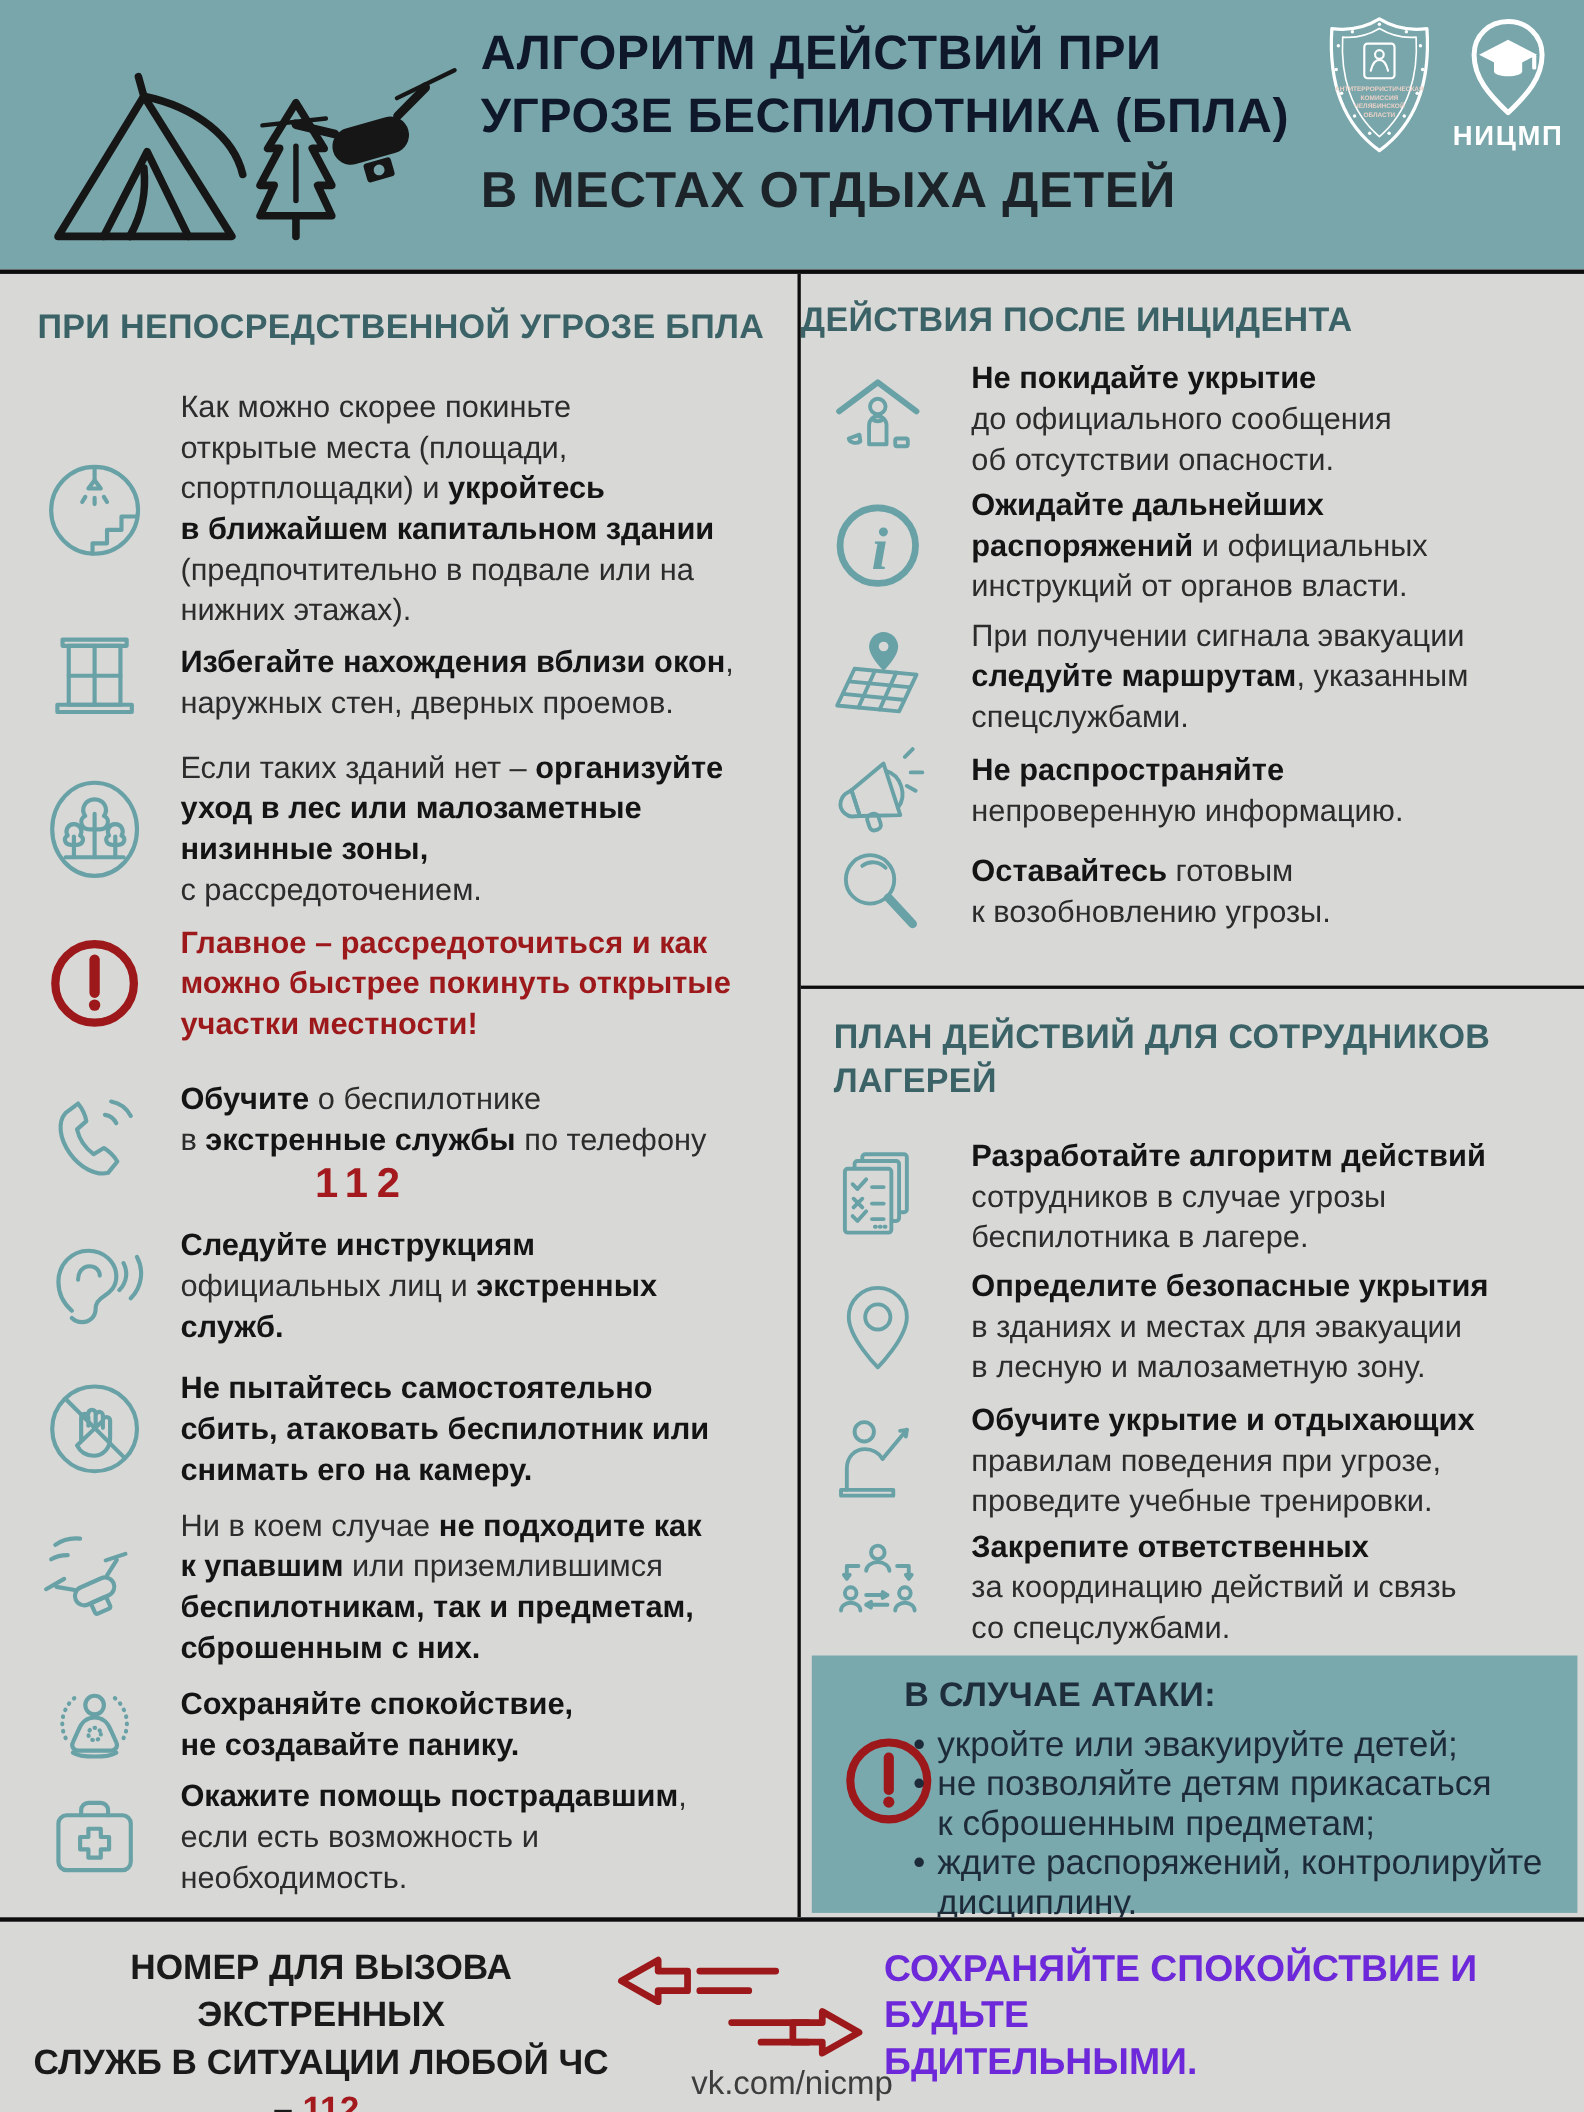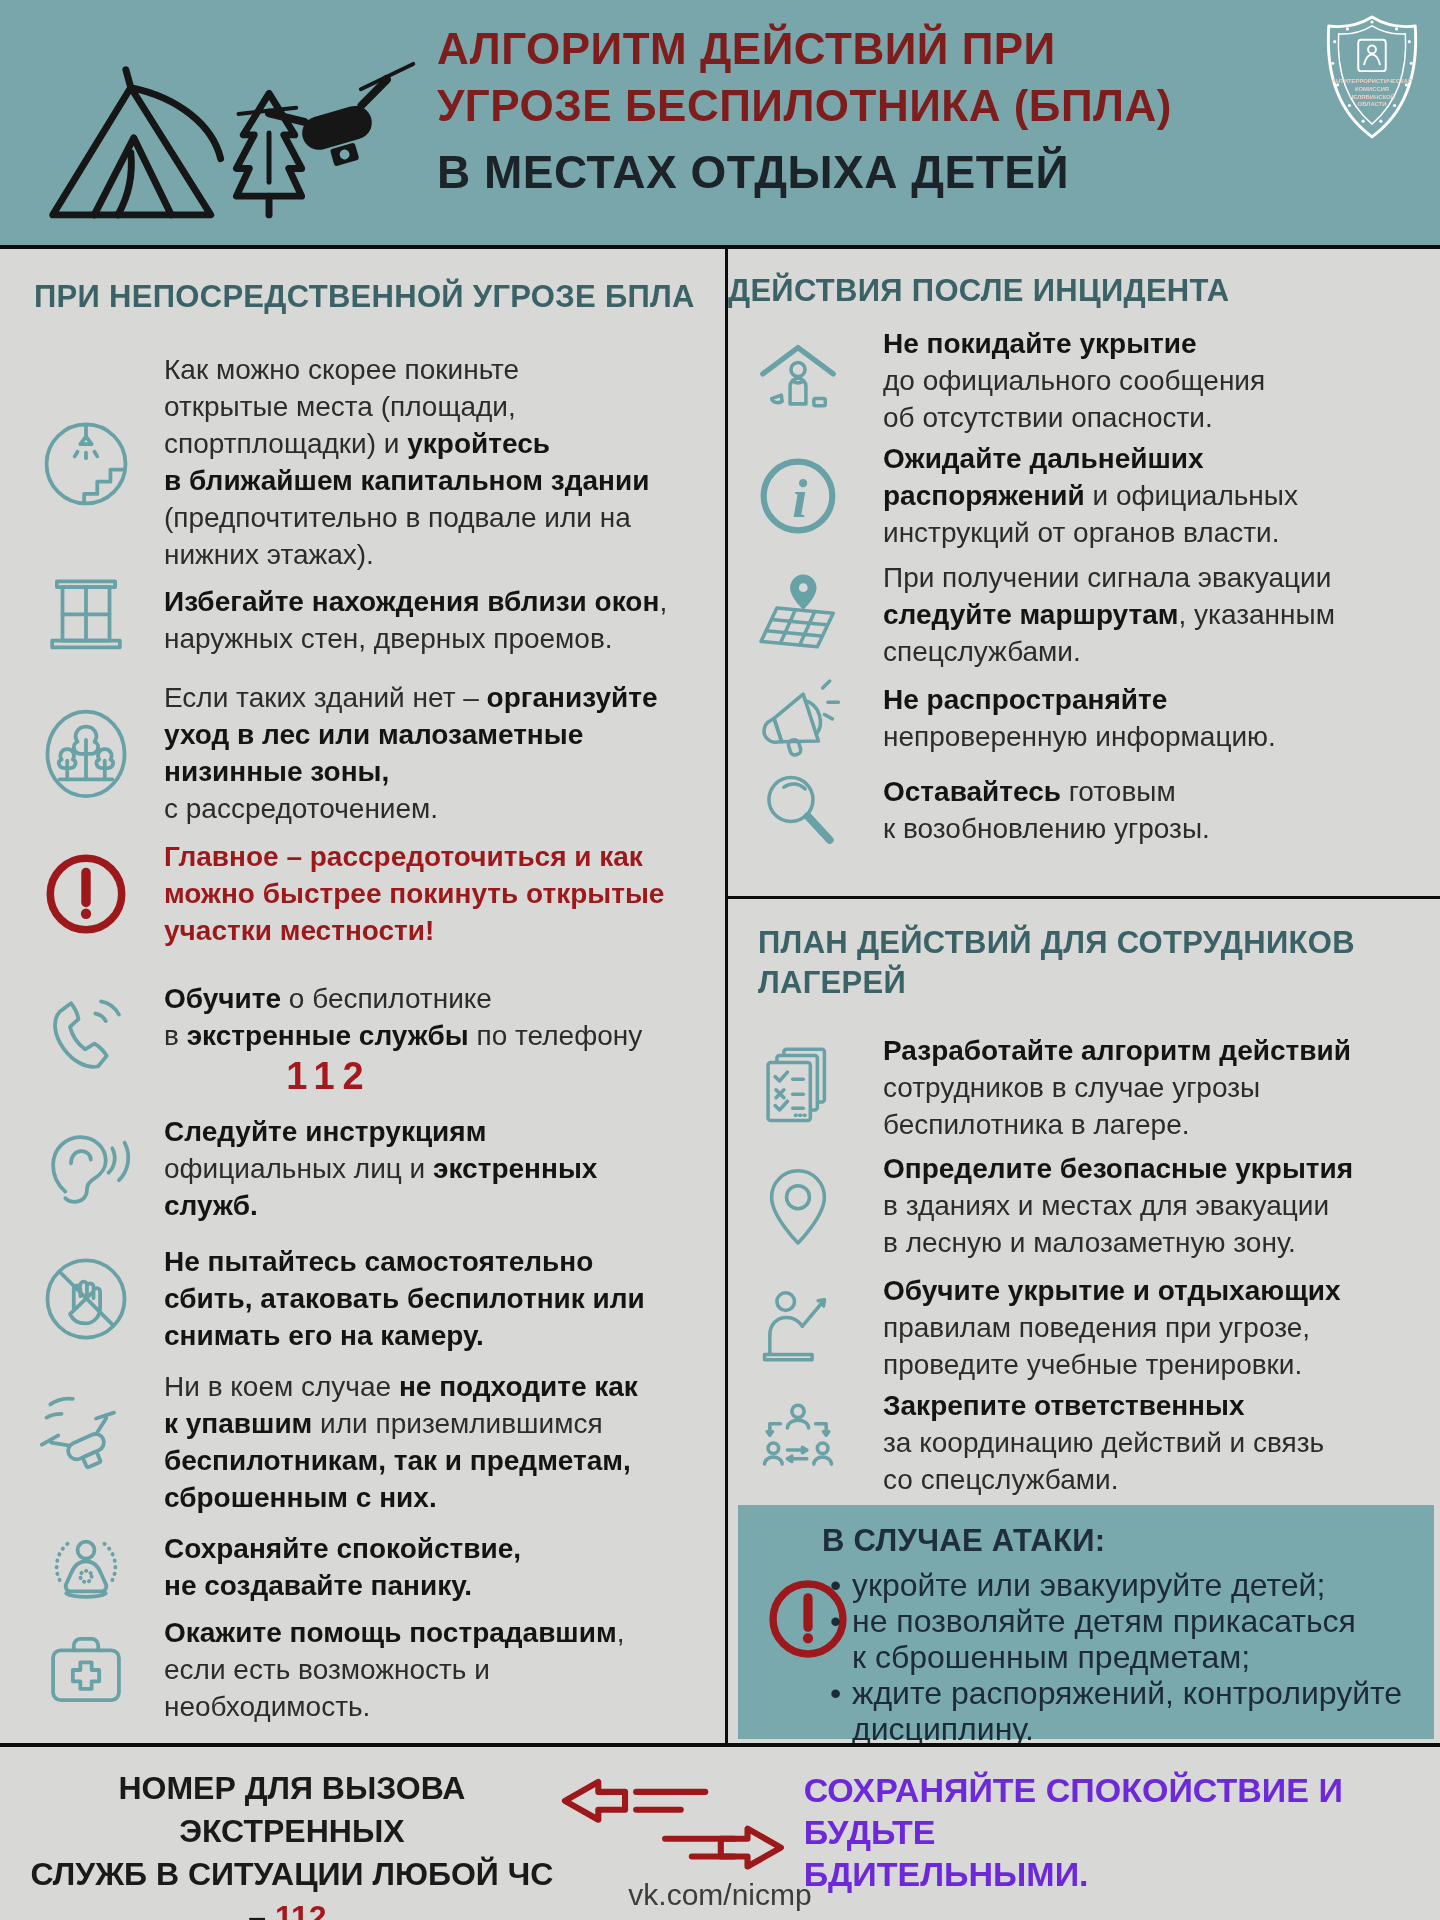--- a/index.html
+++ b/index.html
@@ -4,21 +4,21 @@
 <style>
   html,body{margin:0;padding:0;}
   body{width:1440px;height:1920px;background:#d8d8d6;font-family:"Liberation Sans", sans-serif;overflow:hidden;}
   .page{width:1440px;height:1920px;position:relative;}
 
   
   .header{height:245px;background:#78a6ab;position:relative;}
   .camp-art{position:absolute;left:35px;top:34px;width:395px;height:188px;color:#161616;}
   .camp-art svg{width:100%;height:100%;fill:none;stroke:currentColor;stroke-width:7;stroke-linecap:round;stroke-linejoin:round;}
   .titles{position:absolute;left:437px;top:20px;}
-  .t1{font-size:44px;line-height:57px;font-weight:800;color:#7f1d1d;letter-spacing:.5px;}
+  .t1{font-size:44px;line-height:57px;font-weight:800;color:#0f172a;letter-spacing:.5px;}
   .t2{font-size:46px;line-height:56px;font-weight:800;color:#1c2329;margin-top:10px;letter-spacing:.5px;}
   .logos{position:absolute;right:14px;top:12px;display:flex;gap:8px;align-items:flex-start;}
   .shield{width:108px;height:130px;color:#ffffff;}
   .shield svg{width:100%;height:100%;fill:none;stroke:currentColor;stroke-width:3;stroke-linecap:round;stroke-linejoin:round;}
   .nicmp{width:110px;display:flex;flex-direction:column;align-items:center;color:#ffffff;}
   .nicmp svg{width:94px;height:98px;fill:none;stroke:currentColor;stroke-width:6;stroke-linecap:round;stroke-linejoin:round;}
   .nicmp-label{font-size:25px;font-weight:800;letter-spacing:1.5px;margin-top:0px;}
 
   
   .content{position:relative;height:1502px;background:#d8d8d6;border-top:4px solid #0d0d0d;border-bottom:4px solid #0d0d0d;box-sizing:border-box;overflow:hidden;}
@@ -140,20 +140,31 @@
               <circle cx="78" cy="95" r="1.6"></circle>
               <circle cx="46" cy="111" r="1.6"></circle>
               <circle cx="64" cy="111" r="1.6"></circle>
           </g>
           <text x="55" y="72" font-size="6" text-anchor="middle" fill="#e9d0c6" stroke="none" font-weight="bold">АНТИТЕРРОРИСТИЧЕСКАЯ</text>
           <text x="55" y="80" font-size="6" text-anchor="middle" fill="#e9d0c6" stroke="none" font-weight="bold">КОМИССИЯ</text>
           <text x="55" y="88" font-size="6" text-anchor="middle" fill="#e9d0c6" stroke="none" font-weight="bold">ЧЕЛЯБИНСКОЙ</text>
           <text x="55" y="96" font-size="6" text-anchor="middle" fill="#e9d0c6" stroke="none" font-weight="bold">ОБЛАСТИ</text>
         </svg>
       </div>
+      <div class="nicmp">
+        <svg viewBox="0 0 110 130">
+          <path d="M55 120 C32 98 14 78 14 50 C14 27 32 10 55 10 C78 10 96 27 96 50 C96 78 78 98 55 120 Z"></path>
+          <g fill="currentColor" stroke="none">
+            <path d="M55 32 L90 50 L55 68 L20 50 Z"></path>
+            <path d="M38 58 v12 c0 8 34 8 34 0 v-12 l-17 9 z"></path>
+            <rect x="84" y="50" width="5" height="18" rx="2"></rect>
+          </g>
+        </svg>
+        <div class="nicmp-label">НИЦМП</div>
+      </div>
     </div>
   </header>
 
   <main class="content">
     <div class="divider-v"></div>
 
     <section class="col-left">
       <h2>ПРИ НЕПОСРЕДСТВЕННОЙ УГРОЗЕ БПЛА</h2>
       <div class="rows">
           <div class="row">

